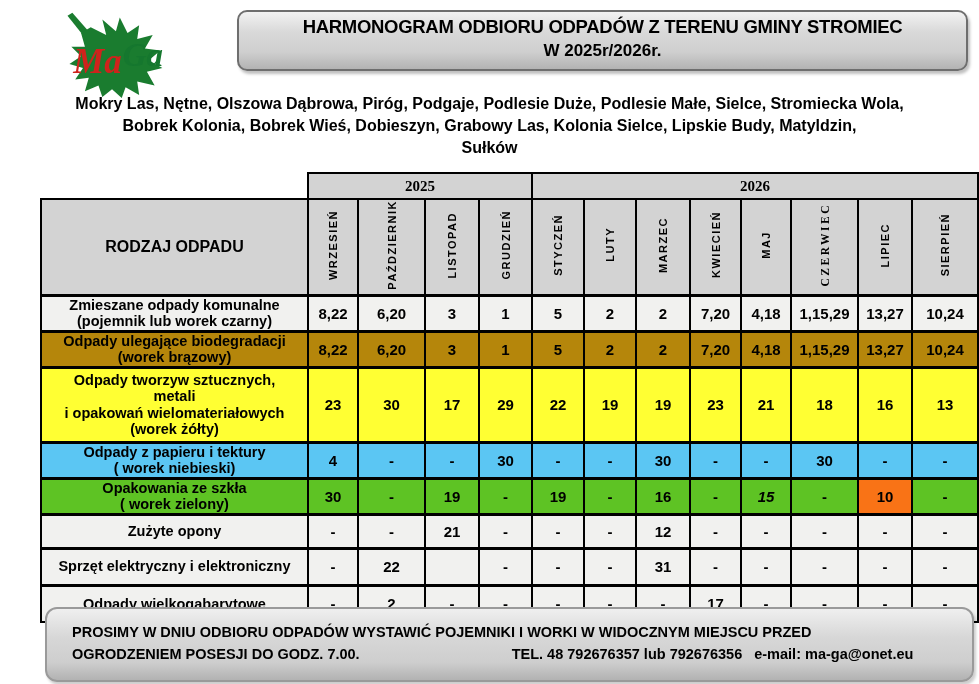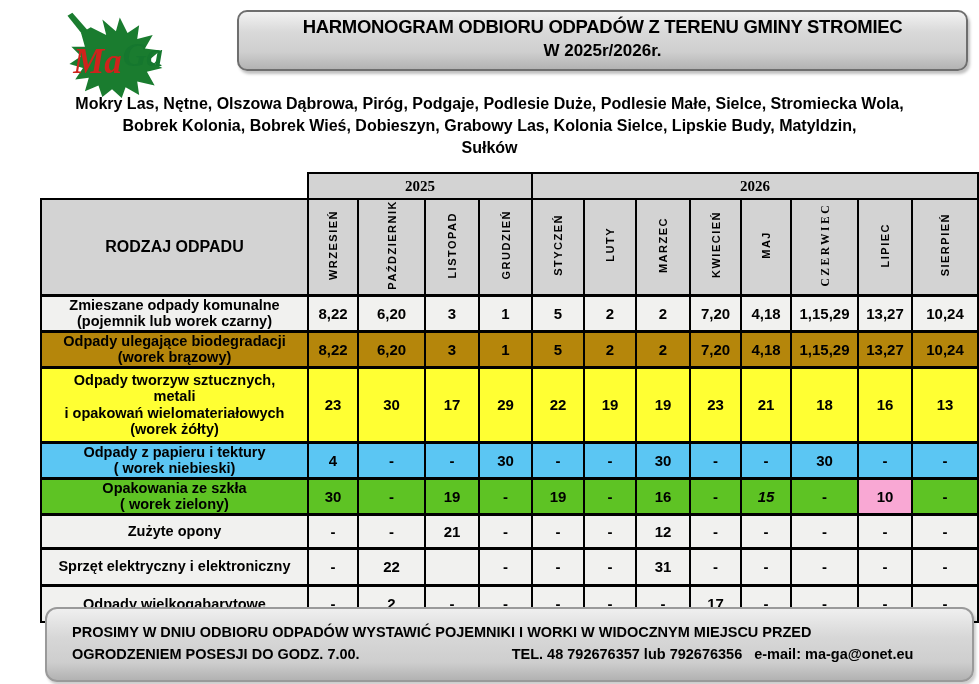--- a/index.html
+++ b/index.html
@@ -204,21 +204,21 @@
         <td class="val" style="background: rgb(94, 195, 36);">30</td>
         <td class="val" style="background: rgb(94, 195, 36);">-</td>
         <td class="val" style="background: rgb(94, 195, 36);">19</td>
         <td class="val" style="background: rgb(94, 195, 36);">-</td>
         <td class="val" style="background: rgb(94, 195, 36);">19</td>
         <td class="val" style="background: rgb(94, 195, 36);">-</td>
         <td class="val" style="background: rgb(94, 195, 36);">16</td>
         <td class="val" style="background: rgb(94, 195, 36);">-</td>
         <td class="val" style="background: rgb(94, 195, 36); font-style: italic;">15</td>
         <td class="val" style="background: rgb(94, 195, 36);">-</td>
-        <td class="val" style="background: #f9a8d4;">10</td>
+        <td class="val" style="background: #f97316;">10</td>
         <td class="val" style="background: rgb(94, 195, 36);">-</td>
       </tr>
       <tr style="height: 34px;">
         <td class="rowlabel" style="background: rgb(241, 241, 239);">Zużyte opony</td>
         <td class="val" style="background: rgb(241, 241, 239);">-</td>
         <td class="val" style="background: rgb(241, 241, 239);">-</td>
         <td class="val" style="background: rgb(241, 241, 239);">21</td>
         <td class="val" style="background: rgb(241, 241, 239);">-</td>
         <td class="val" style="background: rgb(241, 241, 239);">-</td>
         <td class="val" style="background: rgb(241, 241, 239);">-</td>

